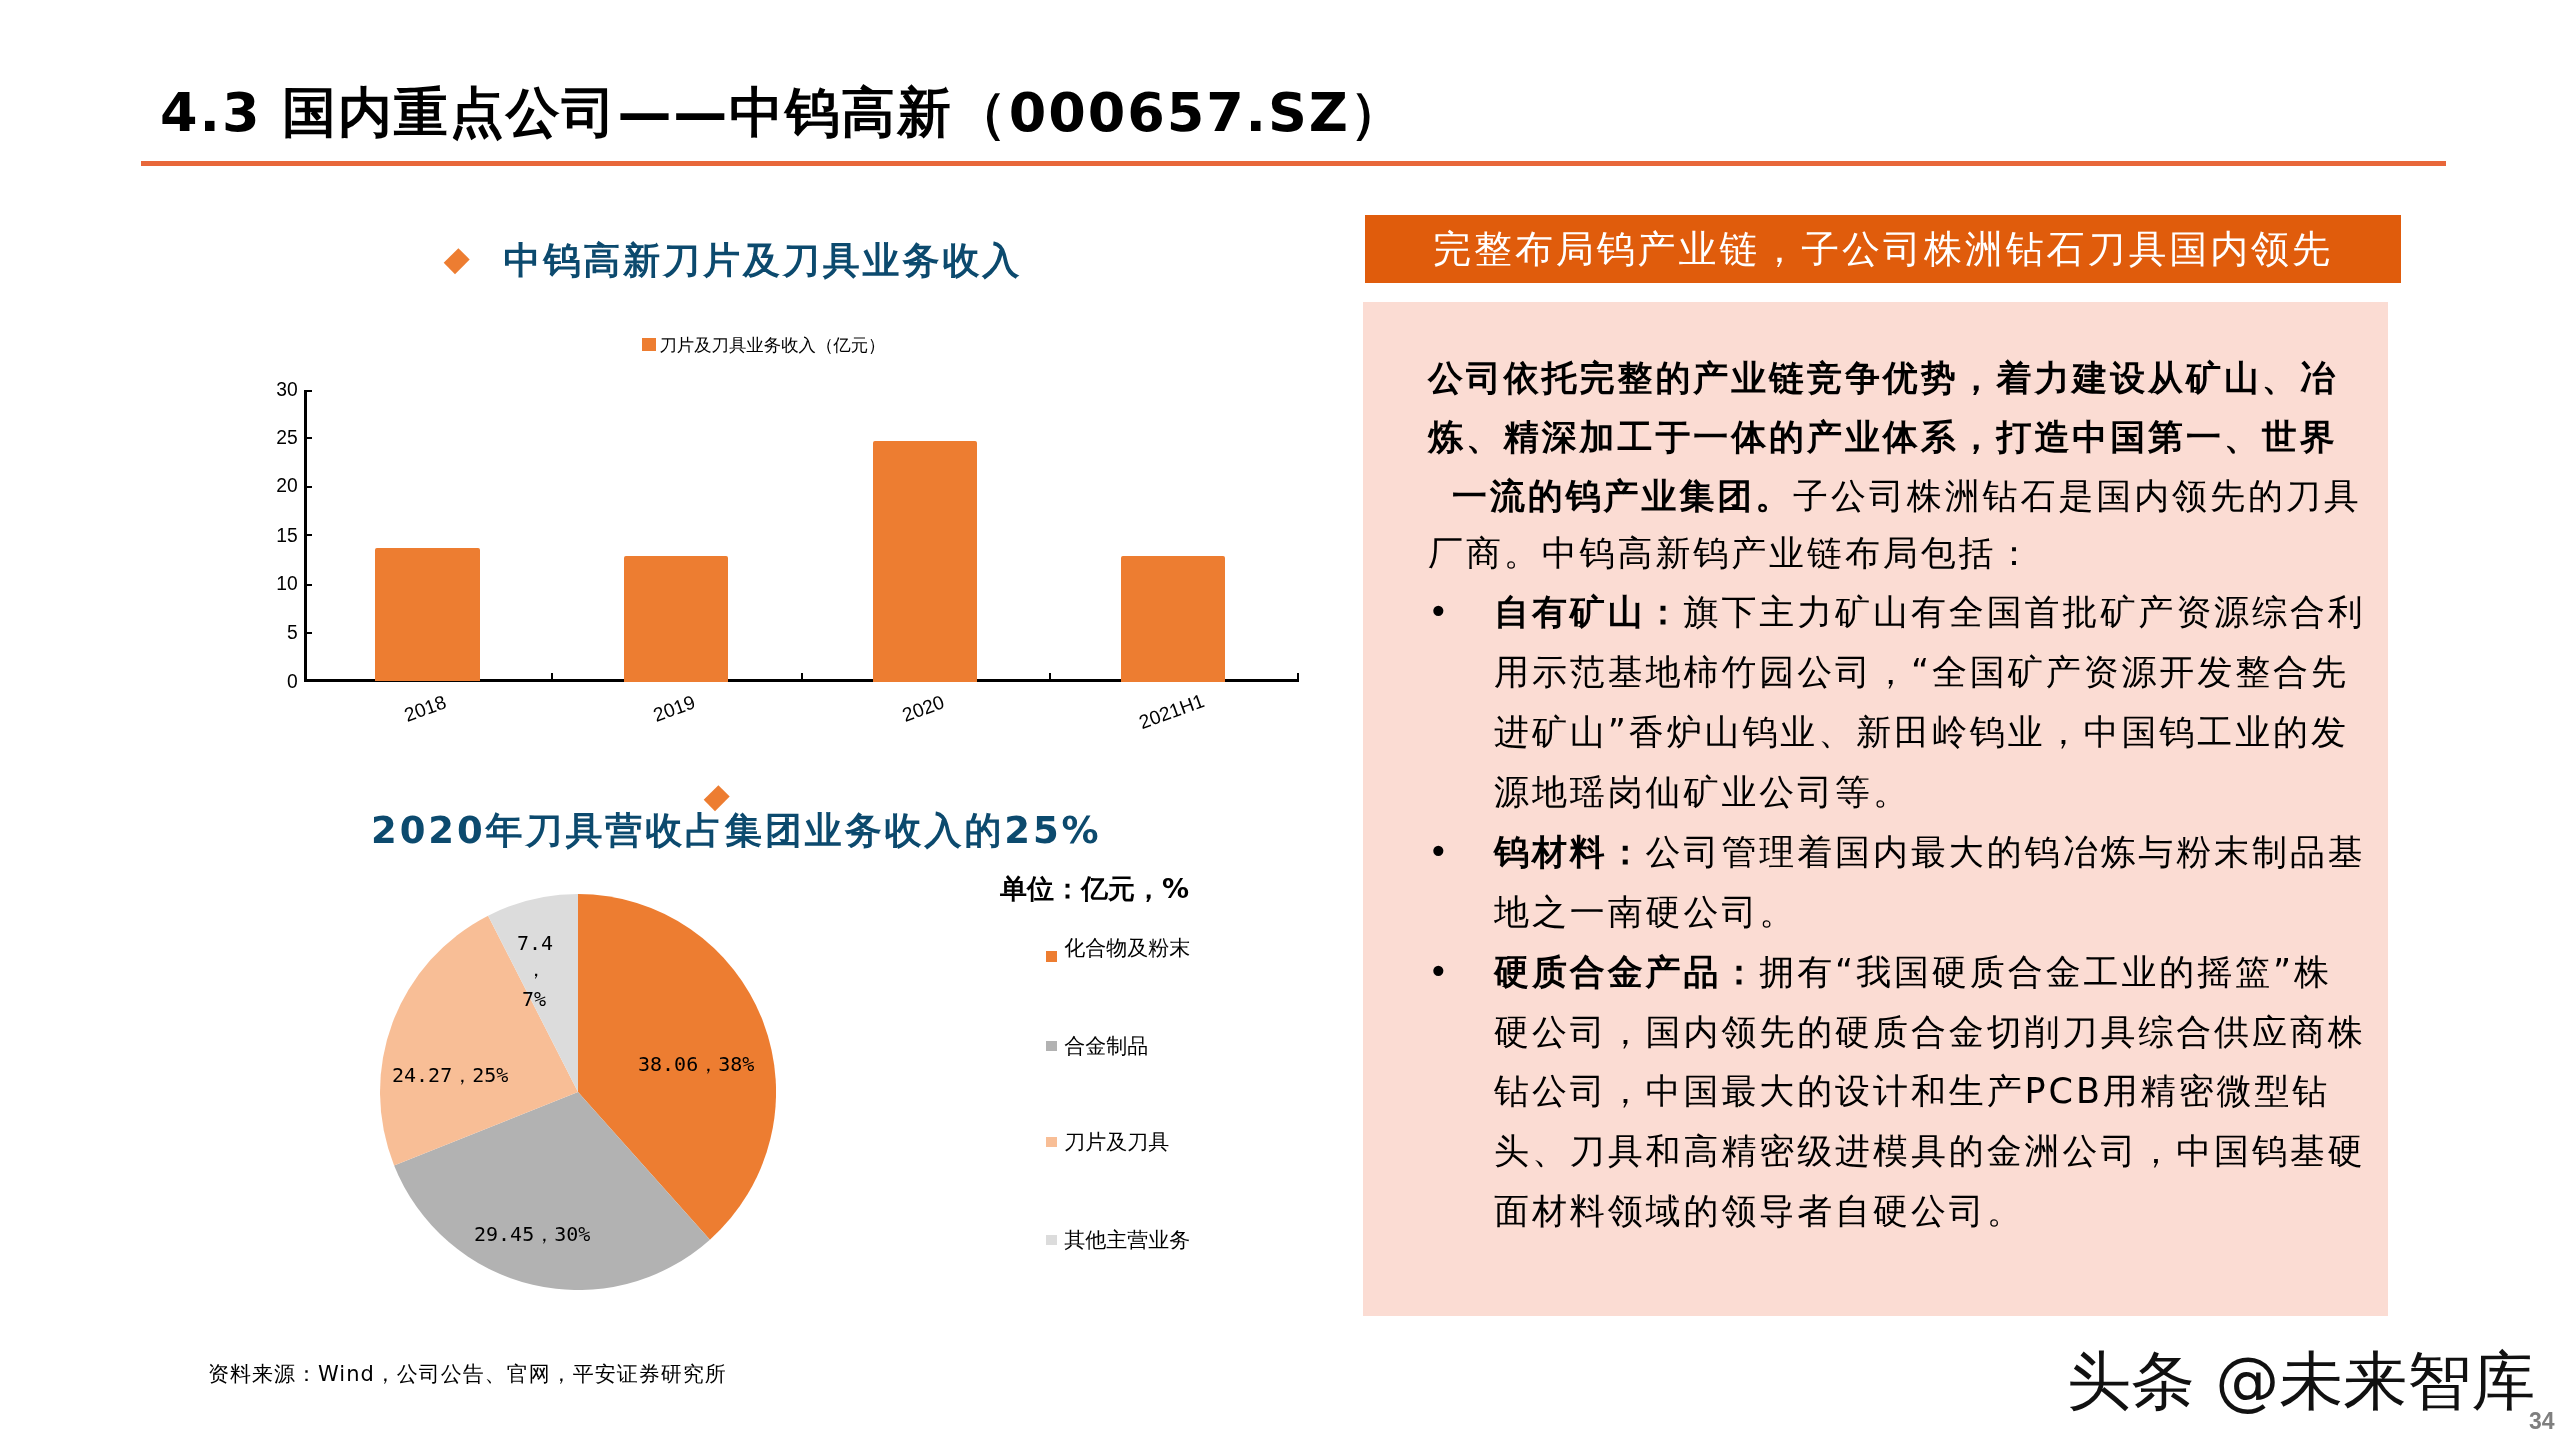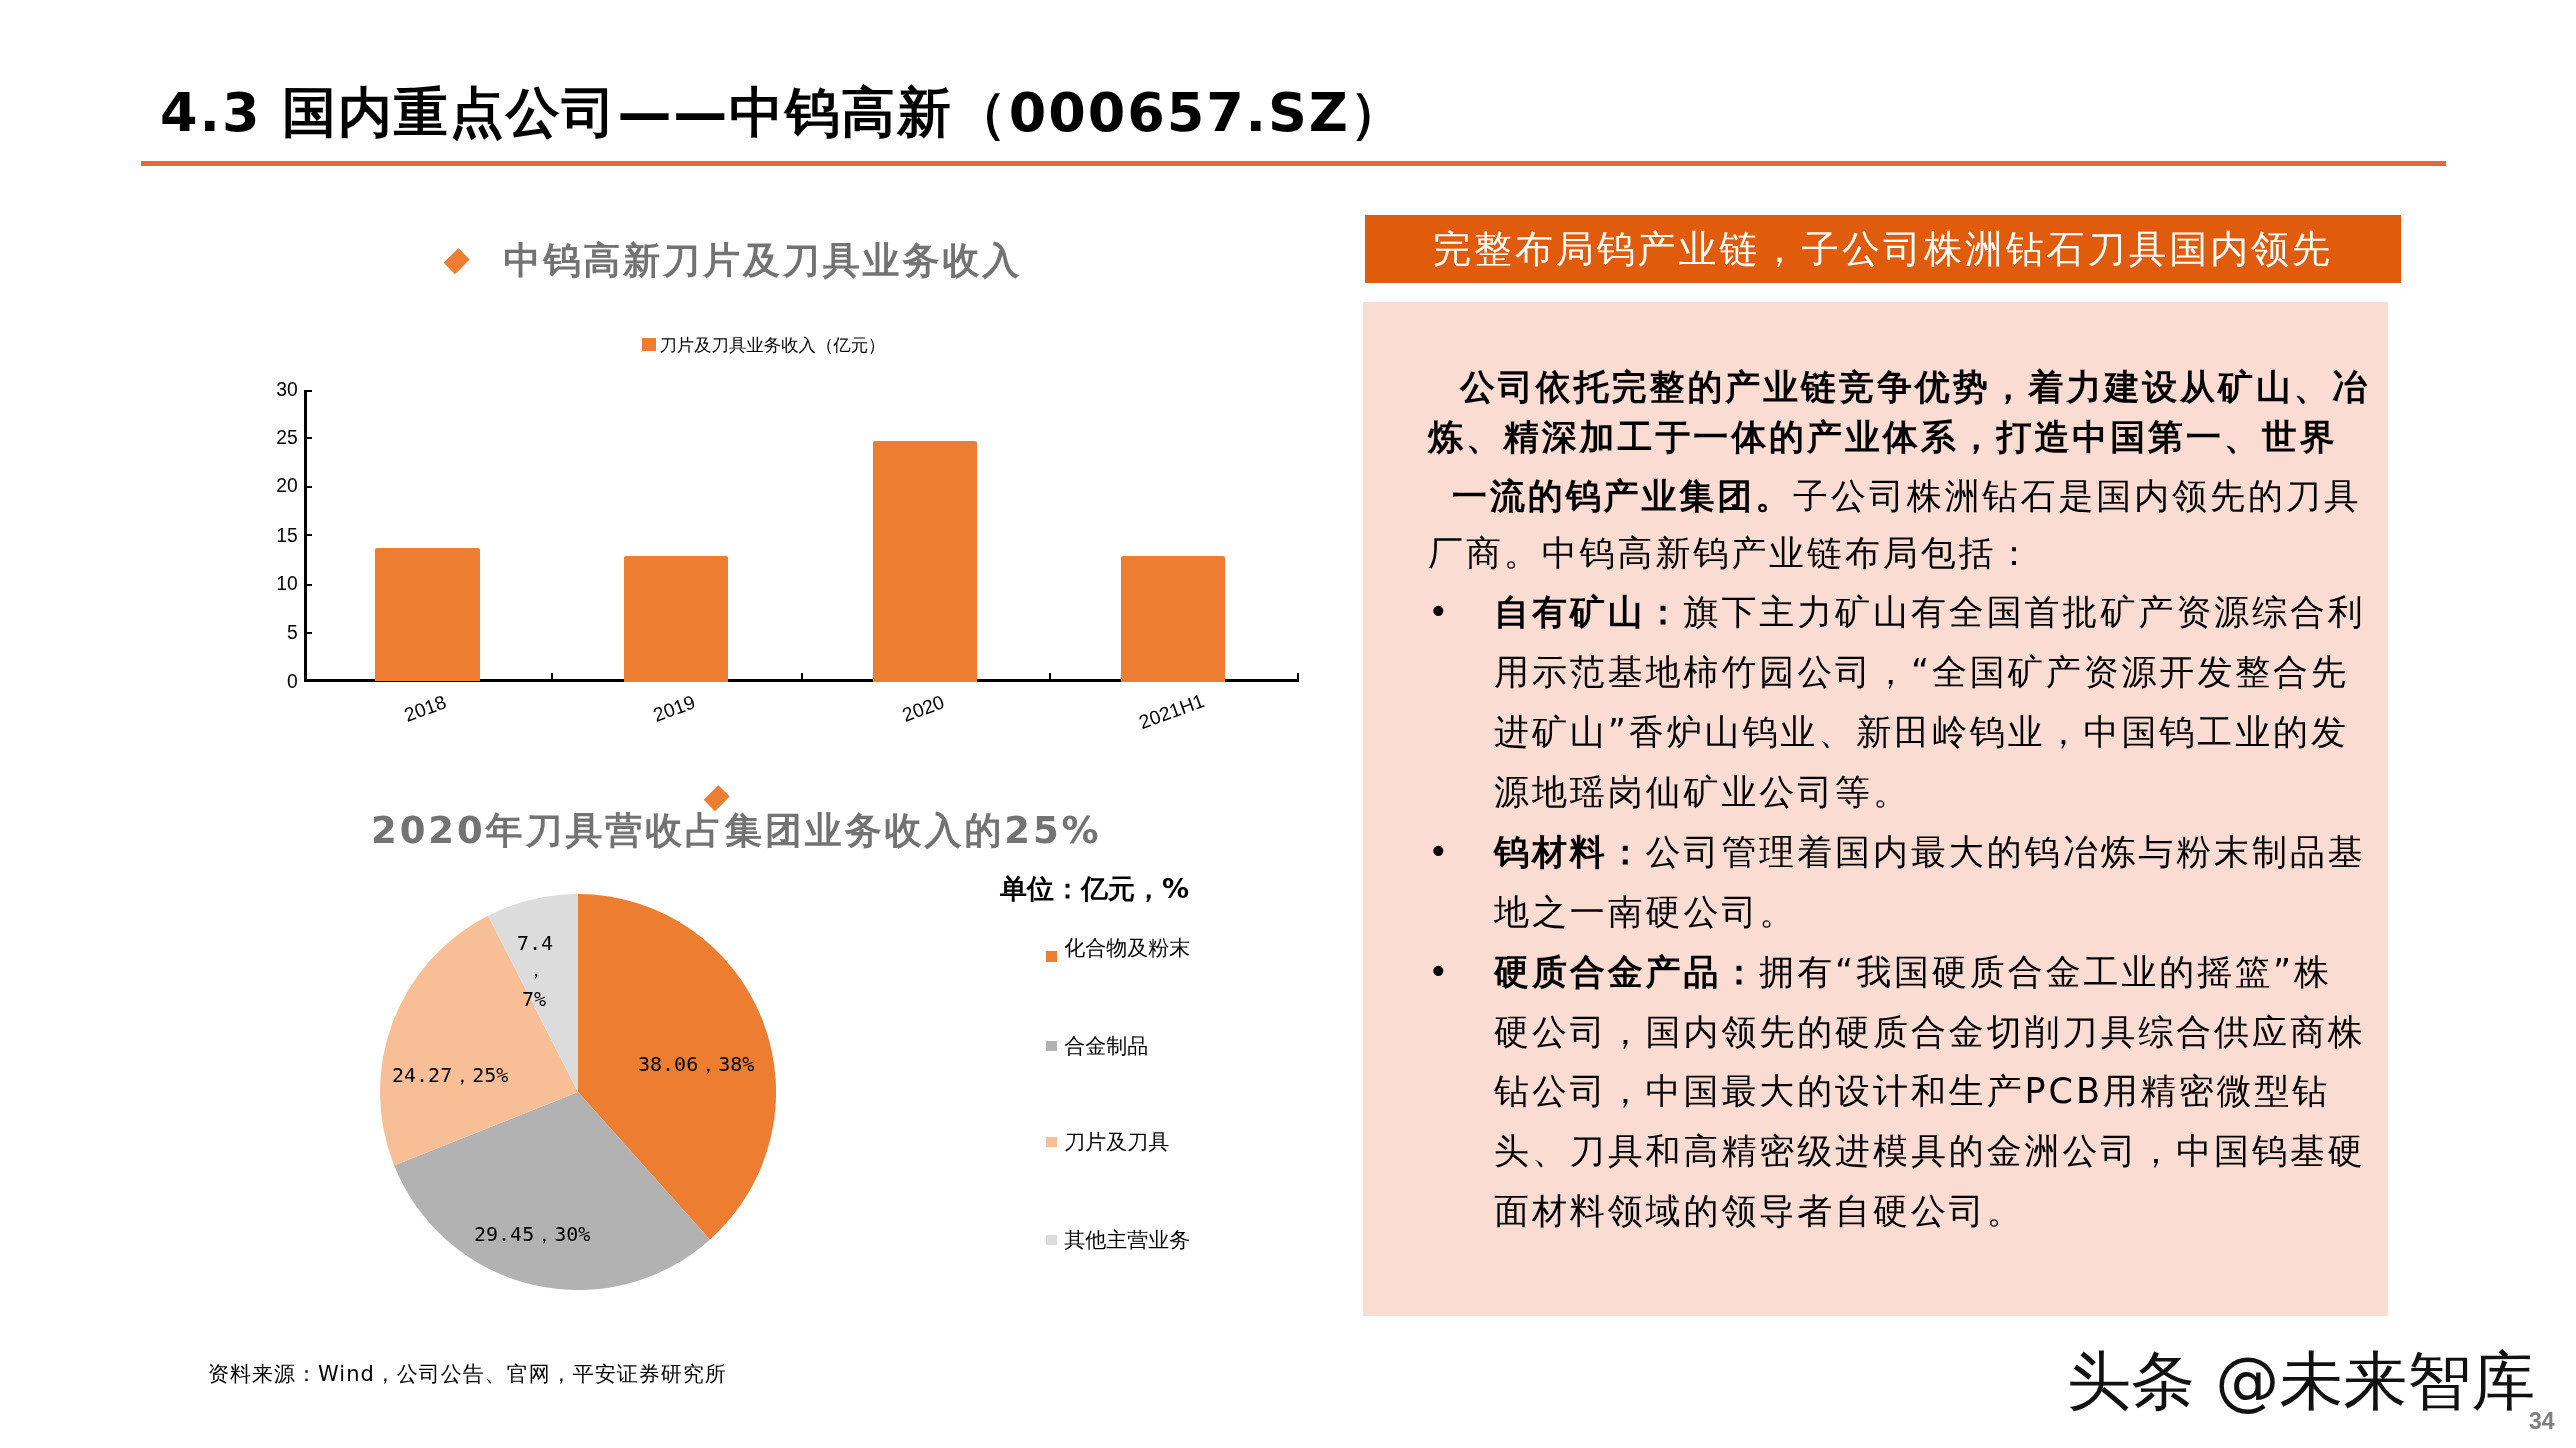--- a/index.html
+++ b/index.html
@@ -2,21 +2,21 @@
 <html><head>
 <meta charset="utf-8">
 <style>
   html, body { margin:0; padding:0; }
   body { width:2576px; height:1449px; position:relative; background:#ffffff; overflow:hidden;
          font-family:"DejaVu Sans","Liberation Sans",sans-serif; color:#000; }
   .abs { position:absolute; }
   #page-title { left:160px; top:79px; font-size:54px; font-weight:bold; letter-spacing:1.9px; white-space:nowrap; line-height:68px; }
   #title-rule { left:141px; top:161px; width:2305px; height:4.8px; background:#E8673A; }
 
-  .section-head { font-size:37px; font-weight:bold; color:#737373; white-space:nowrap; display:flex; align-items:center; letter-spacing:2.9px; }
+  .section-head { font-size:37px; font-weight:bold; color:#0c4a6e; white-space:nowrap; display:flex; align-items:center; letter-spacing:2.9px; }
   .diamond { width:15.5px; height:15.5px; background:#ED7D31; transform:rotate(45deg) scaleY(1.3); margin-right:39px; }
 
   
   #bar-chart { left:251px; top:319px; width:1082px; height:425px; }
   .axis-y { position:absolute; left:53px; top:71px; width:2.9px; height:292px; background:#000; }
   .axis-x { position:absolute; left:53px; top:360px; width:995px; height:2.9px; background:#000; }
   .ytick-label { position:absolute; width:39px; text-align:right; font-size:19.3px; font-family:"Liberation Sans",sans-serif; line-height:19.3px; }
   .ytick { position:absolute; left:53px; width:7.7px; height:1.9px; background:#000; }
   .xtick { position:absolute; top:354px; width:1.9px; height:8.7px; background:#000; }
   .bar { position:absolute; background:#ED7D31; border-radius:1.9px 1.9px 0 0; }
@@ -125,21 +125,21 @@
   <span>刀片及刀具</span>
 </div>
 <div class="pie-legend-item" style="top:1226px;">
   <div class="legend-swatch" style="background:#DCDCDC"></div>
   <span>其他主营业务</span>
 </div>
 
 <div id="panel-header" class="abs">完整布局钨产业链，子公司株洲钻石刀具国内领先</div>
 <div id="panel-body" class="abs"></div>
 
-<div class="abs body-line" style="left:1428px; top:358px;margin-left:32px;">
+<div class="abs body-line" style="left:1428px; top:349px;">
   <span class="bold">公司依托完整的产业链竞争优势，着力建设从矿山、冶</span><span></span>
 </div>
 <div class="abs body-line" style="left:1428px; top:408px;">
   <span class="bold">炼、精深加工于一体的产业体系，打造中国第一、世界</span><span></span>
 </div>
 <div class="abs body-line" style="left:1428px; top:467px;margin-left:24px;">
   <span class="bold">一流的钨产业集团。</span><span>子公司株洲钻石是国内领先的刀具</span>
 </div>
 <div class="abs body-line" style="left:1428px; top:524px;">
   <span class="bold"></span><span>厂商。中钨高新钨产业链布局包括：</span>

